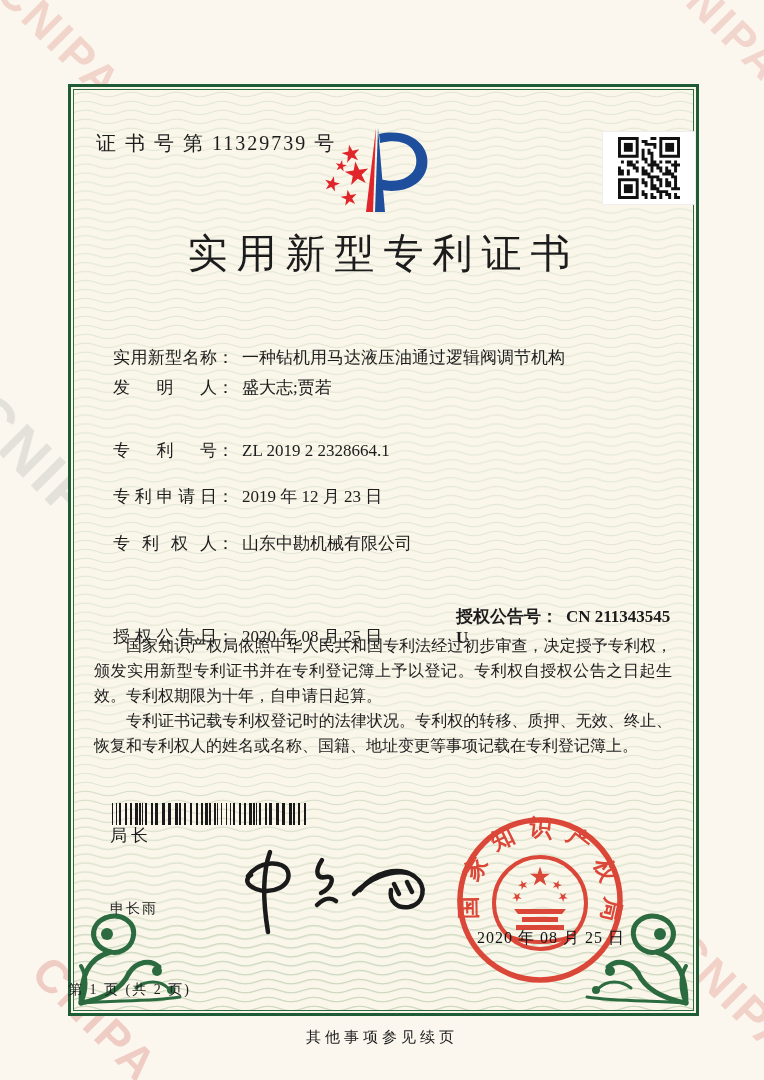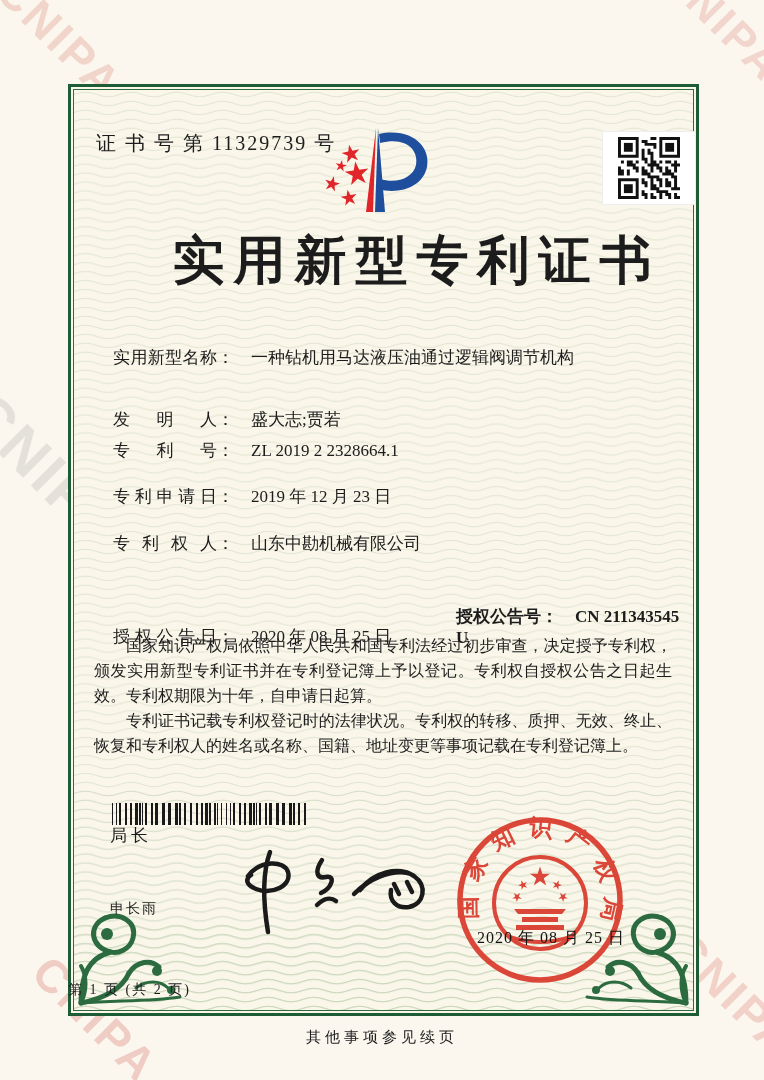--- a/index.html
+++ b/index.html
@@ -15,27 +15,27 @@
   .frame-inner{position:absolute;inset:2px;border:1px solid #2c6b40;overflow:hidden;}
   .waves{position:absolute;left:0;top:0;width:100%;height:100%;}
   .corner-orn{position:absolute;bottom:2px;width:108px;height:100px;}
   .corner-orn.left{left:2px;}
   .corner-orn.right{right:2px;transform:scaleX(-1);}
   
   .cert-no{left:96px;top:130px;font-size:20px;letter-spacing:2px;}
   .logo{left:318px;top:124px;width:135px;height:100px;}
   .qr-box{left:603px;top:132px;width:92px;height:72px;background:#fff;display:flex;
           align-items:center;justify-content:center;box-shadow:0 0 0 1px #eee;}
-  .title{left:68px;top:226px;width:631px;text-align:center;font-size:52px;font-weight:700;
-         letter-spacing:9px;margin-left:33px;}
+  .title{left:68px;top:226px;width:631px;text-align:center;font-size:40px;font-weight:400;
+         letter-spacing:9px;}
   
   .frow{position:absolute;left:96px;width:584px;font-size:17px;white-space:pre-wrap;}
   .flabel{display:inline-block;width:104px;text-align:justify;text-align-last:justify;}
   .colon{margin:0 1px 0 0;}
-  .fval{margin-left:16px;}
+  .fval{margin-left:7px;}
   .grant2{position:absolute;left:360px;top:0;white-space:pre-wrap;font-weight:bold;}
   
   .paras{position:absolute;left:94px;top:633px;width:578px;font-size:16px;line-height:25px;
          text-align:justify;}
   .paras p{margin:0;text-indent:2em;}
   
   .barcode{left:112px;top:803px;width:196px;height:22px;}
   .sig-title{left:110px;top:824px;font-size:17px;letter-spacing:4px;}
   .sig-name{left:110px;top:900px;font-size:14px;letter-spacing:2px;}
   .signature{left:218px;top:840px;width:220px;height:100px;}
@@ -136,21 +136,21 @@
         <rect x="6" y="48" width="9" height="9"></rect>
       </g>
     </svg>
   </div>
 
   <div class="abs title">实用新型专利证书</div>
 
   <div class="frow" style="top:326px">
     <span class="flabel">实用新型名称</span><span class="colon">：</span><span class="fval">一种钻机用马达液压油通过逻辑阀调节机构</span>
   </div>
-  <div class="frow" style="top:388px">
+  <div class="frow" style="top:356px">
     <span class="flabel">发明人</span><span class="colon">：</span><span class="fval">盛大志;贾若</span>
   </div>
   <div class="frow" style="top:419px">
     <span class="flabel">专利号</span><span class="colon">：</span><span class="fval">ZL 2019 2 2328664.1</span>
   </div>
   <div class="frow" style="top:465px">
     <span class="flabel">专利申请日</span><span class="colon">：</span><span class="fval">2019 年 12 月 23 日</span>
   </div>
   <div class="frow" style="top:512px">
     <span class="flabel">专利权人</span><span class="colon">：</span><span class="fval">山东中勘机械有限公司</span>

